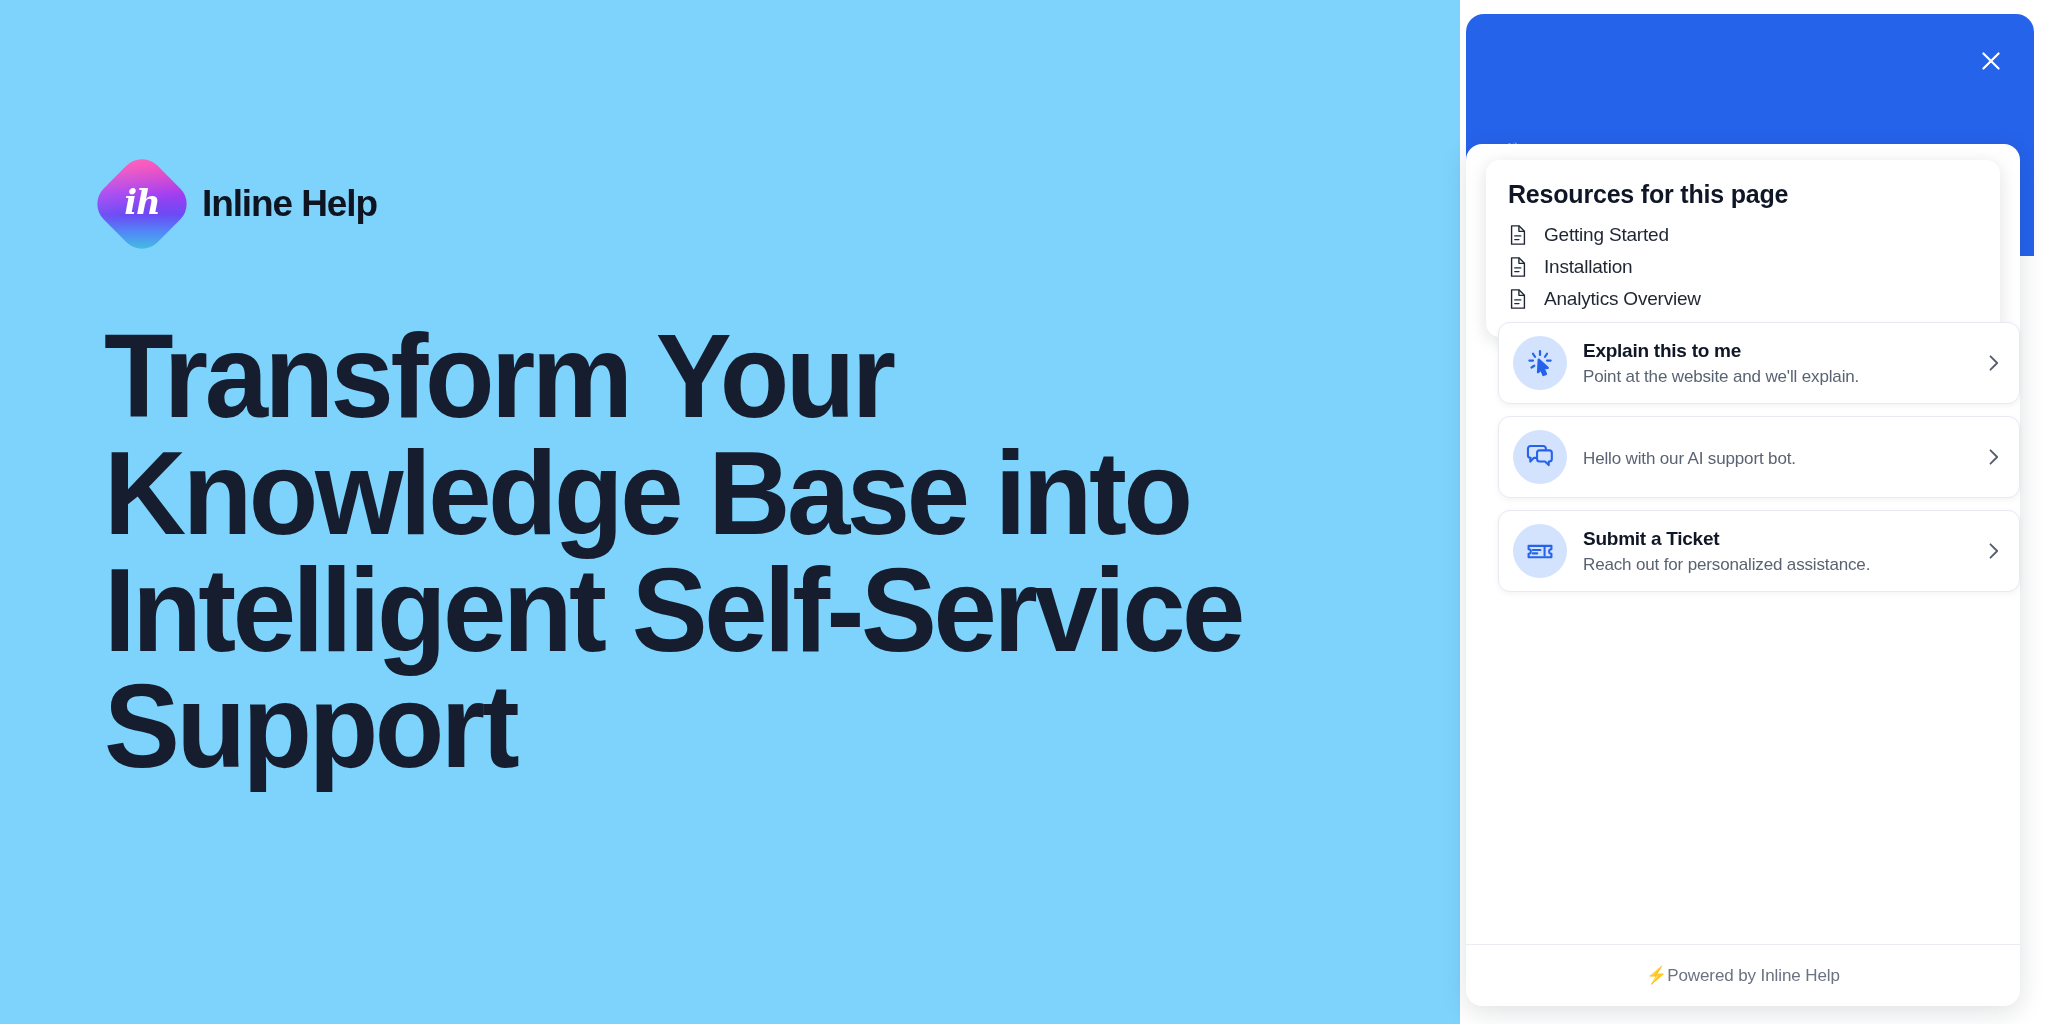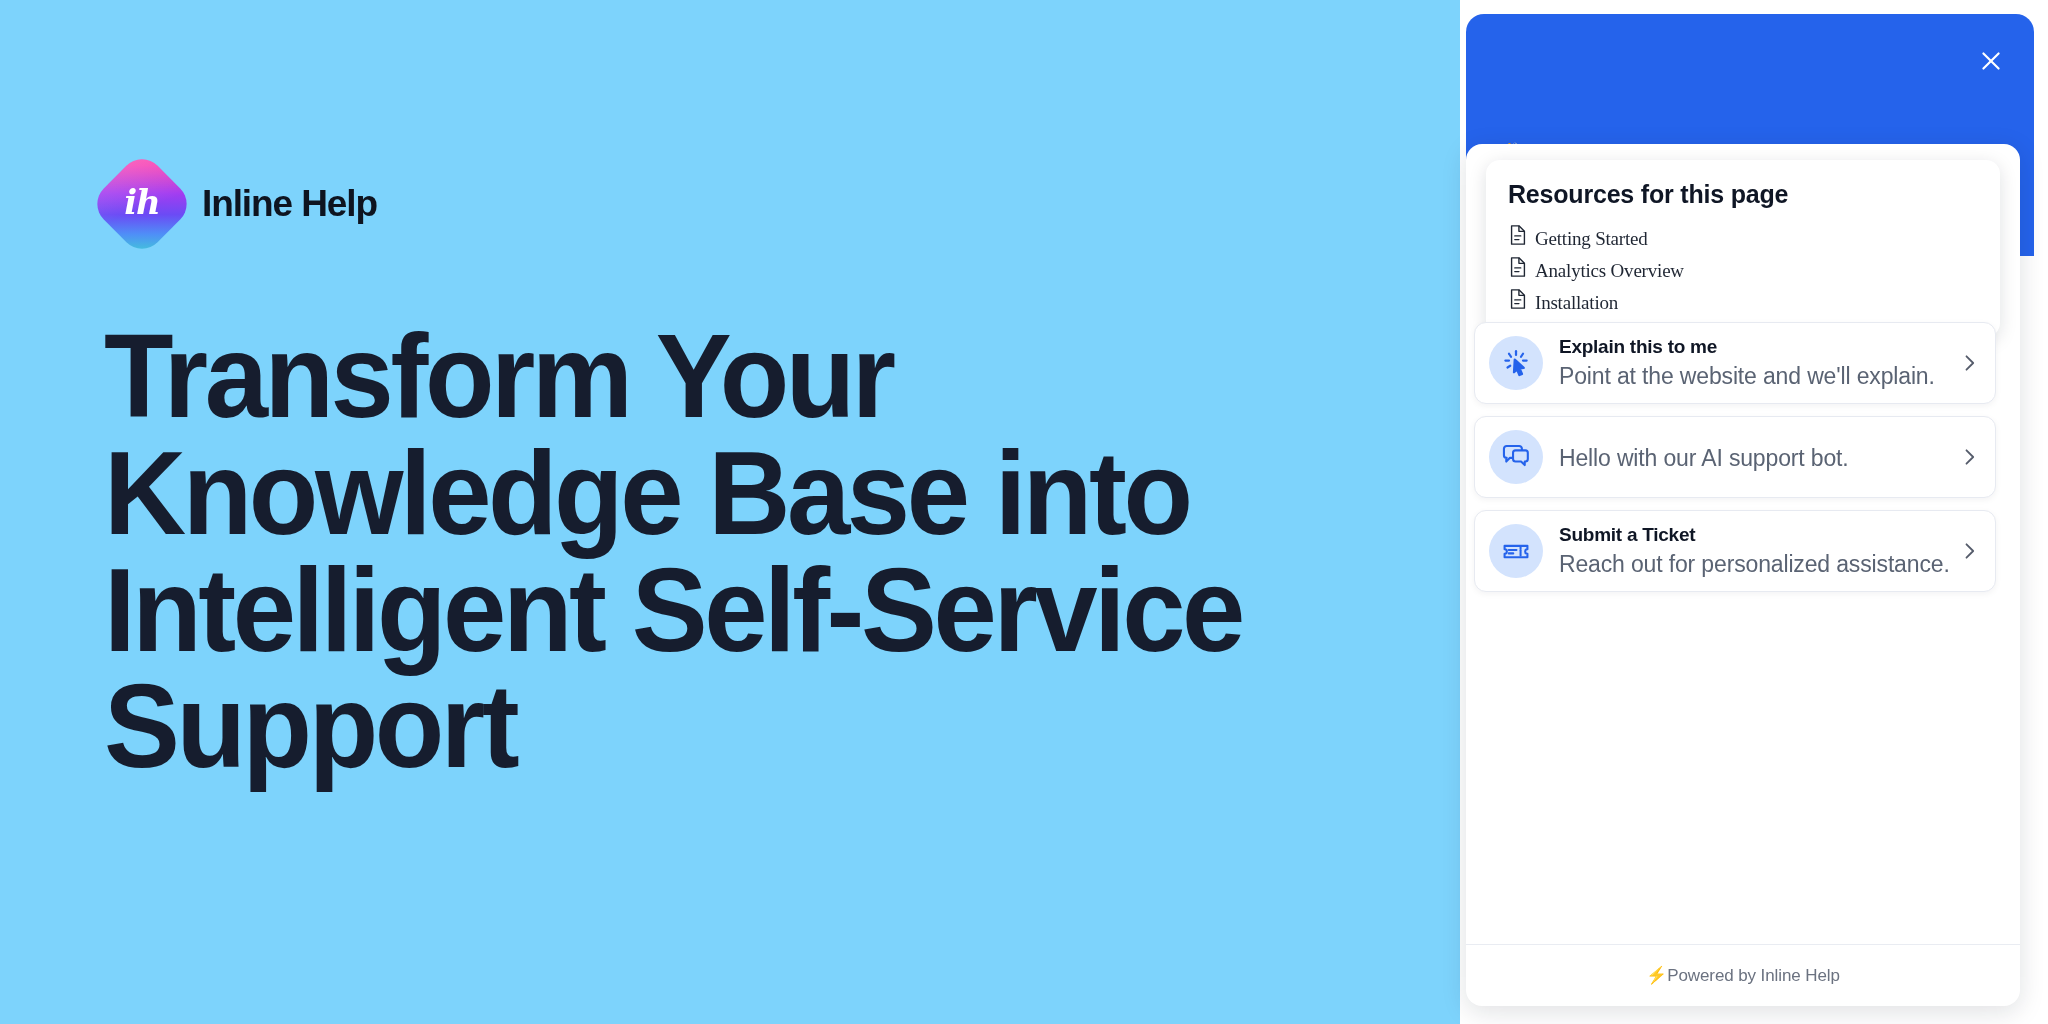--- a/index.html
+++ b/index.html
@@ -68,38 +68,38 @@
     box-shadow:0 6px 26px rgba(15,23,42,.13);
   }
 
   .resources-card {
     position:absolute; left:20px; top:16px; width:514px;
     background:#fff; border-radius:14px;
     box-shadow:0 4px 18px rgba(15,23,42,.13);
     padding:20px 22px 20px;
   }
   .resources-title { font-size:25px; font-weight:700; color:#0f1625; letter-spacing:-0.2px; margin-bottom:12px; }
-  .resource-item { display:flex; align-items:flex-end; gap:7px; padding:3px 0; cursor:pointer;font-family:Liberation Serif, serif; }
+  .resource-item { display:flex; align-items:flex-start; gap:16px; padding:3px 0; cursor:pointer; }
   .resource-label { font-size:19px; color:#1f2633; letter-spacing:-0.2px; }
 
-  .actions { position:absolute; left:8px; top:178px; width:522px; }
+  .actions { position:absolute; left:32px; top:178px; width:522px; }
   .action-card {
     position:relative; display:flex; align-items:center;
     height:82px; margin-bottom:12px; padding:0 16px 0 14px;
     background:#fff; border:1px solid #e7eaf1; border-radius:12px;
     box-shadow:0 2px 6px rgba(15,23,42,.05); cursor:pointer;
   }
   .action-icon {
     width:54px; height:54px; border-radius:50%;
     background:#d3e3fd; display:flex; align-items:center; justify-content:center;
     flex:0 0 54px;
   }
   .action-text { margin-left:16px; flex:1 1 auto; }
   .action-title { font-size:19px; font-weight:700; color:#0f1625; letter-spacing:-0.25px; line-height:1.25; }
-  .action-sub { font-size:23px; color:#5a6373; letter-spacing:-0.15px; margin-top:3px; line-height:1.25; }
+  .action-sub { font-size:17px; color:#5a6373; letter-spacing:-0.15px; margin-top:3px; line-height:1.25; }
   .action-chev { flex:0 0 auto; display:flex; align-items:center; }
 
   .widget-footer {
     position:absolute; left:0; bottom:0; width:554px; height:62px;
     border-top:1px solid #e9ecf2;
     display:flex; align-items:center; justify-content:center;
     border-radius:0 0 16px 16px;
   }
   .footer-text { font-size:17px; color:#6b7280; letter-spacing:-0.1px; display:flex; align-items:center; }
 </style>
@@ -151,33 +151,33 @@
 
         <div class="resource-item">
           <span>
             <svg width="20" height="22" viewBox="0 0 20 24" fill="none" stroke="#1f2633" stroke-width="1.5" stroke-linejoin="round">
               <path d="M3 2h8l6 6v14H3z"></path>
                 <path d="M11 2v6h6"></path>
               <line x1="6.5" y1="13" x2="13" y2="13" stroke-linecap="round"></line>
               <line x1="6.5" y1="17" x2="11" y2="17" stroke-linecap="round"></line>
             </svg>
           </span>
-          <span class="resource-label">Analytics Overview</span>
+          <span class="resource-label">Installation</span>
         </div>
 
         <div class="resource-item">
           <span>
             <svg width="20" height="22" viewBox="0 0 20 24" fill="none" stroke="#1f2633" stroke-width="1.5" stroke-linejoin="round">
               <path d="M3 2h8l6 6v14H3z"></path>
                 <path d="M11 2v6h6"></path>
               <line x1="6.5" y1="13" x2="13" y2="13" stroke-linecap="round"></line>
               <line x1="6.5" y1="17" x2="11" y2="17" stroke-linecap="round"></line>
             </svg>
           </span>
-          <span class="resource-label">Installation</span>
+          <span class="resource-label">Analytics Overview</span>
         </div>
       </div>
 
       <div class="actions">
 
         <div class="action-card">
           <div class="action-icon">
             <svg width="30" height="30" viewBox="0 0 24 24" fill="none" stroke="#2563eb" stroke-width="1.8" stroke-linecap="round">
               <line x1="12" y1="2.5" x2="12" y2="5.5"></line>
               <line x1="6.4" y1="4.6" x2="8" y2="7"></line>

